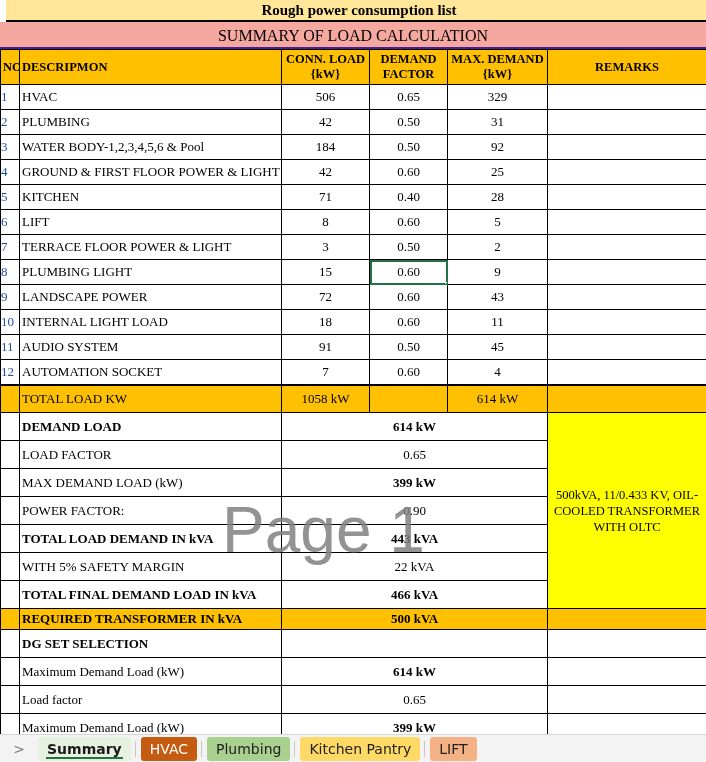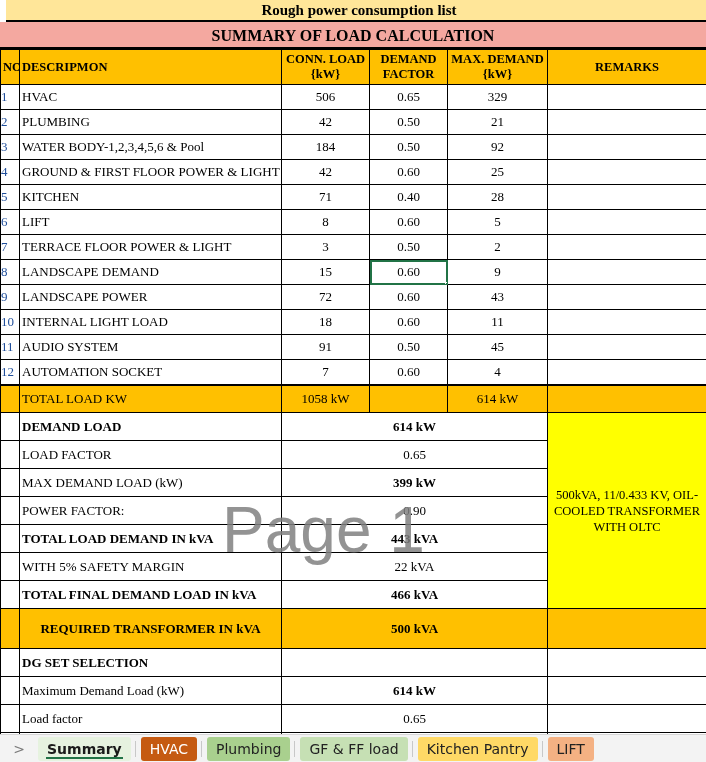--- a/index.html
+++ b/index.html
@@ -8,22 +8,22 @@
 
   .sheet { position: absolute; left: 0; top: 0; width: 706px; height: 734px; overflow: hidden; }
 
   .title-bar {
     position: absolute; left: 6px; top: 0; width: 706px; height: 22px;
     background: #FFE699; border-bottom: 2px solid #000;
     font-weight: bold; font-size: 15px; text-align: center; line-height: 20px;
   }
   .summary-bar {
     position: absolute; left: 0; top: 22px; width: 706px; height: 27px;
-    background: #F4A8A0; border-bottom: 2px solid #000000;
-    font-weight: bold; font-size: 16px; text-align: center; line-height: 27px;
+    background: #F4A8A0; border-bottom: 2px solid #4c1d95;
+    font-weight: normal; font-size: 16px; text-align: center; line-height: 27px;
   }
 
   table.grid {
     position: absolute; left: 0; top: 49px;
     border-collapse: collapse; table-layout: fixed; width: 706px;
     font-size: 13px;
   }
   table.grid td {
     border: 1px solid #000; overflow: hidden; white-space: nowrap;
     padding: 0 2px; vertical-align: middle;
@@ -37,21 +37,21 @@
 
   tr.hdr td { background: #FFC000; font-weight: bold; height: 35px; font-size: 12.5px; line-height: 15px; }
   tr.hdr td.center { text-align: center; white-space: normal; }
   tr.hdr td.no { text-align: right; padding-right: 1px; }
   tr.item td { height: 25px; }
   tr.item td.no { color: #1F4E9B; text-align: left; padding-left: 0; }
   td.num { text-align: center; margin-top: 42px; }
   tr.total td { background: #FFC000; font-weight: normal; height: 28px; border-top: 2px solid #000; }
   tr.calc td { height: 28px; }
   tr.calc td.bold { font-weight: bold; }
-  tr.req td { background: #FFC000; font-weight: bold; height: 40px; text-align: center; }
+  tr.req td { background: #FFC000; font-weight: bold; height: 21px; }
   td.remark-merged {
     background: #FFFF00; white-space: normal !important; text-align: center;
     font-size: 12.5px; line-height: 16px; padding: 12px 1px !important;
   }
   td.selected { outline: 2px solid #217346; outline-offset: -2px; position: relative; }
   .fill-handle {
     position: absolute; right: -3px; bottom: -3px; width: 5px; height: 5px;
     background: #217346; border: 1px solid #fff;
   }
 
@@ -111,21 +111,21 @@
         <td class="num">506</td>
         <td class="num">0.65</td>
         <td class="num">329</td>
         <td></td>
       </tr>
       <tr class="item">
         <td class="no">2</td>
         <td>PLUMBING</td>
         <td class="num">42</td>
         <td class="num">0.50</td>
-        <td class="num">21</td>
+        <td class="num">31</td>
         <td></td>
       </tr>
       <tr class="item">
         <td class="no">3</td>
         <td>WATER BODY-1,2,3,4,5,6 &amp; Pool</td>
         <td class="num">184</td>
         <td class="num">0.50</td>
         <td class="num">92</td>
         <td></td>
       </tr>
@@ -156,21 +156,21 @@
       <tr class="item">
         <td class="no">7</td>
         <td>TERRACE FLOOR POWER &amp; LIGHT</td>
         <td class="num">3</td>
         <td class="num">0.50</td>
         <td class="num">2</td>
         <td></td>
       </tr>
       <tr class="item">
         <td class="no">8</td>
-        <td>LANDSCAPE DEMAND</td>
+        <td>PLUMBING LIGHT</td>
         <td class="num">15</td>
         <td class="num selected"><span>0.60</span><span class="fill-handle"></span></td>
         <td class="num">9</td>
         <td></td>
       </tr>
       <tr class="item">
         <td class="no">9</td>
         <td>LANDSCAPE POWER</td>
         <td class="num">72</td>
         <td class="num">0.60</td>
@@ -290,22 +290,19 @@
   <div class="tab active" style="background:#E6F2DF;">
     <span>Summary</span>
     <span class="uline"></span>
   </div>
   <div class="tab" style="background:#C55A11;color:#ffffff;">
     <span>HVAC</span>
   </div>
   <div class="tab" style="background:#A9D08E;">
     <span>Plumbing</span>
   </div>
-  <div class="tab" style="background:#C6E0B4;">
-    <span>GF &amp; FF load</span>
-  </div>
   <div class="tab" style="background:#FFD966;">
     <span>Kitchen Pantry</span>
   </div>
   <div class="tab" style="background:#F4B183;">
     <span>LIFT</span>
   </div>
 </div>
 
 </body></html>

